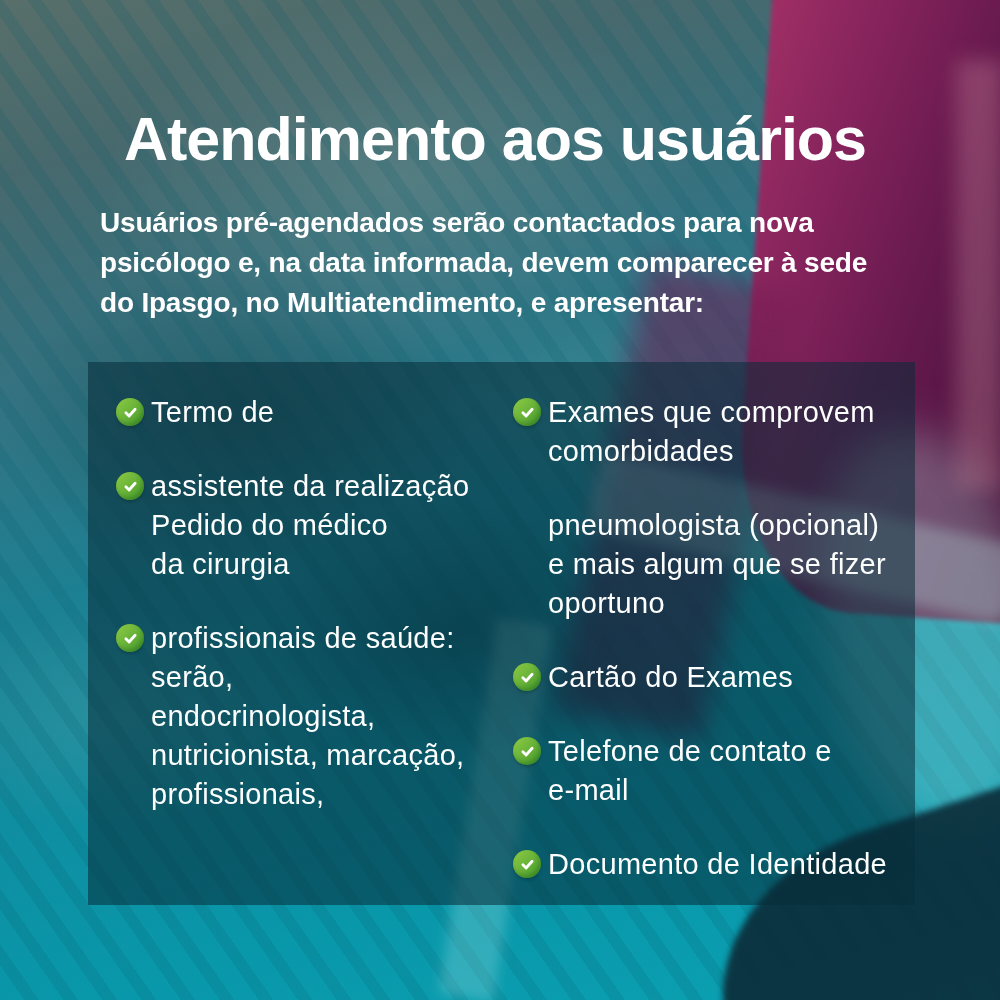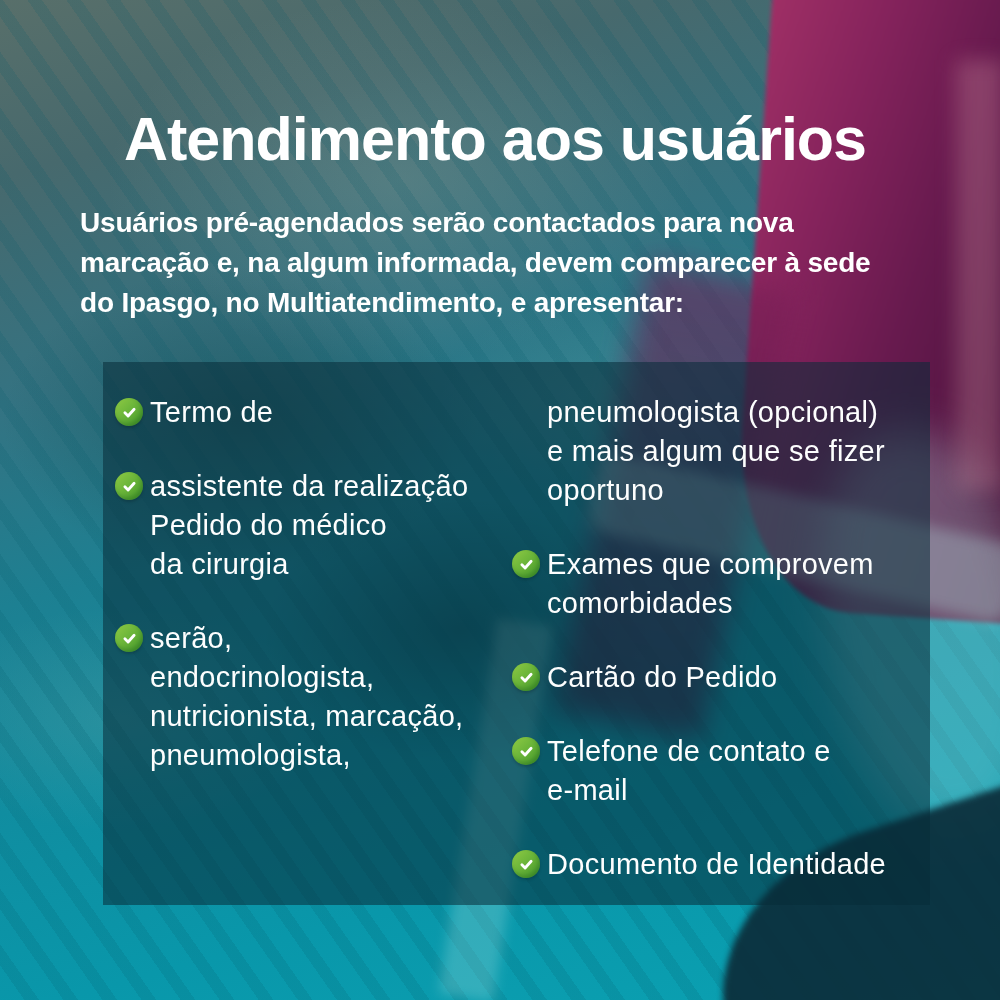--- a/index.html
+++ b/index.html
@@ -33,25 +33,25 @@
   .light-ruler{position:absolute;left:468px;top:620px;width:55px;height:380px;
     transform:rotate(9deg);background:rgba(200,240,235,0.22);filter:blur(6px);}
   .pink-edge{position:absolute;left:956px;top:60px;width:48px;height:430px;
     background:rgba(215,150,165,0.30);filter:blur(10px);}
   .dark-corner{position:absolute;left:715px;top:825px;width:380px;height:270px;
     background:#0c2d3a;transform:rotate(-18deg);border-top-left-radius:190px 150px;
     filter:blur(3px);opacity:0.92;}
   
   .title{position:absolute;left:108px;top:104px;font-size:61px;font-weight:700;
     letter-spacing:-1px;white-space:nowrap;margin-left:16px;}
-  .intro{position:absolute;left:80px;top:203px;}
+  .intro{position:absolute;left:100px;top:203px;}
   .intro .iline{font-size:28px;font-weight:700;line-height:40px;white-space:nowrap;letter-spacing:-0.2px;}
   
   .panel{position:absolute;left:88px;top:362px;width:827px;height:543px;
-    background:rgba(7,43,57,0.55);display:flex;box-sizing:border-box;padding:31px 0 0 12px;margin-left:15px;}
+    background:rgba(7,43,57,0.55);display:flex;box-sizing:border-box;padding:31px 0 0 28px;}
   .col-left{width:397px;flex:none;}
   .col-right{flex:1;}
   .item{display:flex;align-items:flex-start;margin-bottom:35px;}
   .check-wrap{width:28px;height:28px;flex:none;margin:5px 7px 0 0;}
   .item.no-icon .check-wrap{visibility:hidden;}
   .check{width:28px;height:28px;border-radius:50%;
     background:linear-gradient(135deg,#8fca44 0%,#6db63a 45%,#459a2c 100%);
     box-shadow:inset -2px -3px 4px rgba(18,80,20,0.30),0 2px 3px rgba(0,0,0,0.18);
     display:flex;align-items:center;justify-content:center;}
   .check svg{display:block;}
@@ -70,21 +70,21 @@
   <div class="light-caliper"></div>
   <div class="light-hand"></div>
   <div class="light-ruler"></div>
   <div class="pink-edge"></div>
   <div class="dark-corner"></div>
 
   <div class="title">Atendimento aos usuários</div>
 
   <div class="intro">
     <div class="iline">Usuários pré-agendados serão contactados para nova</div>
-    <div class="iline">marcação e, na algum informada, devem comparecer à sede</div>
+    <div class="iline">psicólogo e, na data informada, devem comparecer à sede</div>
     <div class="iline">do Ipasgo, no Multiatendimento, e apresentar:</div>
   </div>
 
   <div class="panel">
 
     <div class="col-left">
 
       <div class="item">
         <span class="check-wrap">
             <span class="check">
@@ -115,30 +115,45 @@
 
       <div class="item">
         <span class="check-wrap">
             <span class="check">
           <svg width="17" height="17" viewBox="0 0 24 24">
                 <path d="M5.5 12.5l4.5 4.5 8.5-9.5" stroke="#ffffff" stroke-width="4" fill="none" stroke-linecap="round" stroke-linejoin="round"></path>
               </svg>
         </span>
           </span>
         <span>
+          <div class="line">profissionais de saúde:</div>
           <div class="line">serão,</div>
           <div class="line">endocrinologista,</div>
           <div class="line">nutricionista, marcação,</div>
-          <div class="line">pneumologista,</div>
+          <div class="line">profissionais,</div>
         </span>
       </div>
 
     </div>
 
     <div class="col-right">
+
+      <div class="item">
+        <span class="check-wrap">
+            <span class="check">
+          <svg width="17" height="17" viewBox="0 0 24 24">
+                <path d="M5.5 12.5l4.5 4.5 8.5-9.5" stroke="#ffffff" stroke-width="4" fill="none" stroke-linecap="round" stroke-linejoin="round"></path>
+              </svg>
+        </span>
+          </span>
+        <span>
+          <div class="line">Exames que comprovem</div>
+          <div class="line">comorbidades</div>
+        </span>
+      </div>
 
       <div class="item no-icon">
         <span class="check-wrap">
             <span class="check"></span>
           </span>
         <span>
           <div class="line">pneumologista (opcional)</div>
           <div class="line">e mais algum que se fizer</div>
           <div class="line">oportuno</div>
         </span>
@@ -146,35 +161,21 @@
 
       <div class="item">
         <span class="check-wrap">
             <span class="check">
           <svg width="17" height="17" viewBox="0 0 24 24">
                 <path d="M5.5 12.5l4.5 4.5 8.5-9.5" stroke="#ffffff" stroke-width="4" fill="none" stroke-linecap="round" stroke-linejoin="round"></path>
               </svg>
         </span>
           </span>
         <span>
-          <div class="line">Exames que comprovem</div>
-          <div class="line">comorbidades</div>
-        </span>
-      </div>
-
-      <div class="item">
-        <span class="check-wrap">
-            <span class="check">
-          <svg width="17" height="17" viewBox="0 0 24 24">
-                <path d="M5.5 12.5l4.5 4.5 8.5-9.5" stroke="#ffffff" stroke-width="4" fill="none" stroke-linecap="round" stroke-linejoin="round"></path>
-              </svg>
-        </span>
-          </span>
-        <span>
-          <div class="line">Cartão do Pedido</div>
+          <div class="line">Cartão do Exames</div>
         </span>
       </div>
 
       <div class="item">
         <span class="check-wrap">
             <span class="check">
           <svg width="17" height="17" viewBox="0 0 24 24">
                 <path d="M5.5 12.5l4.5 4.5 8.5-9.5" stroke="#ffffff" stroke-width="4" fill="none" stroke-linecap="round" stroke-linejoin="round"></path>
               </svg>
         </span>

